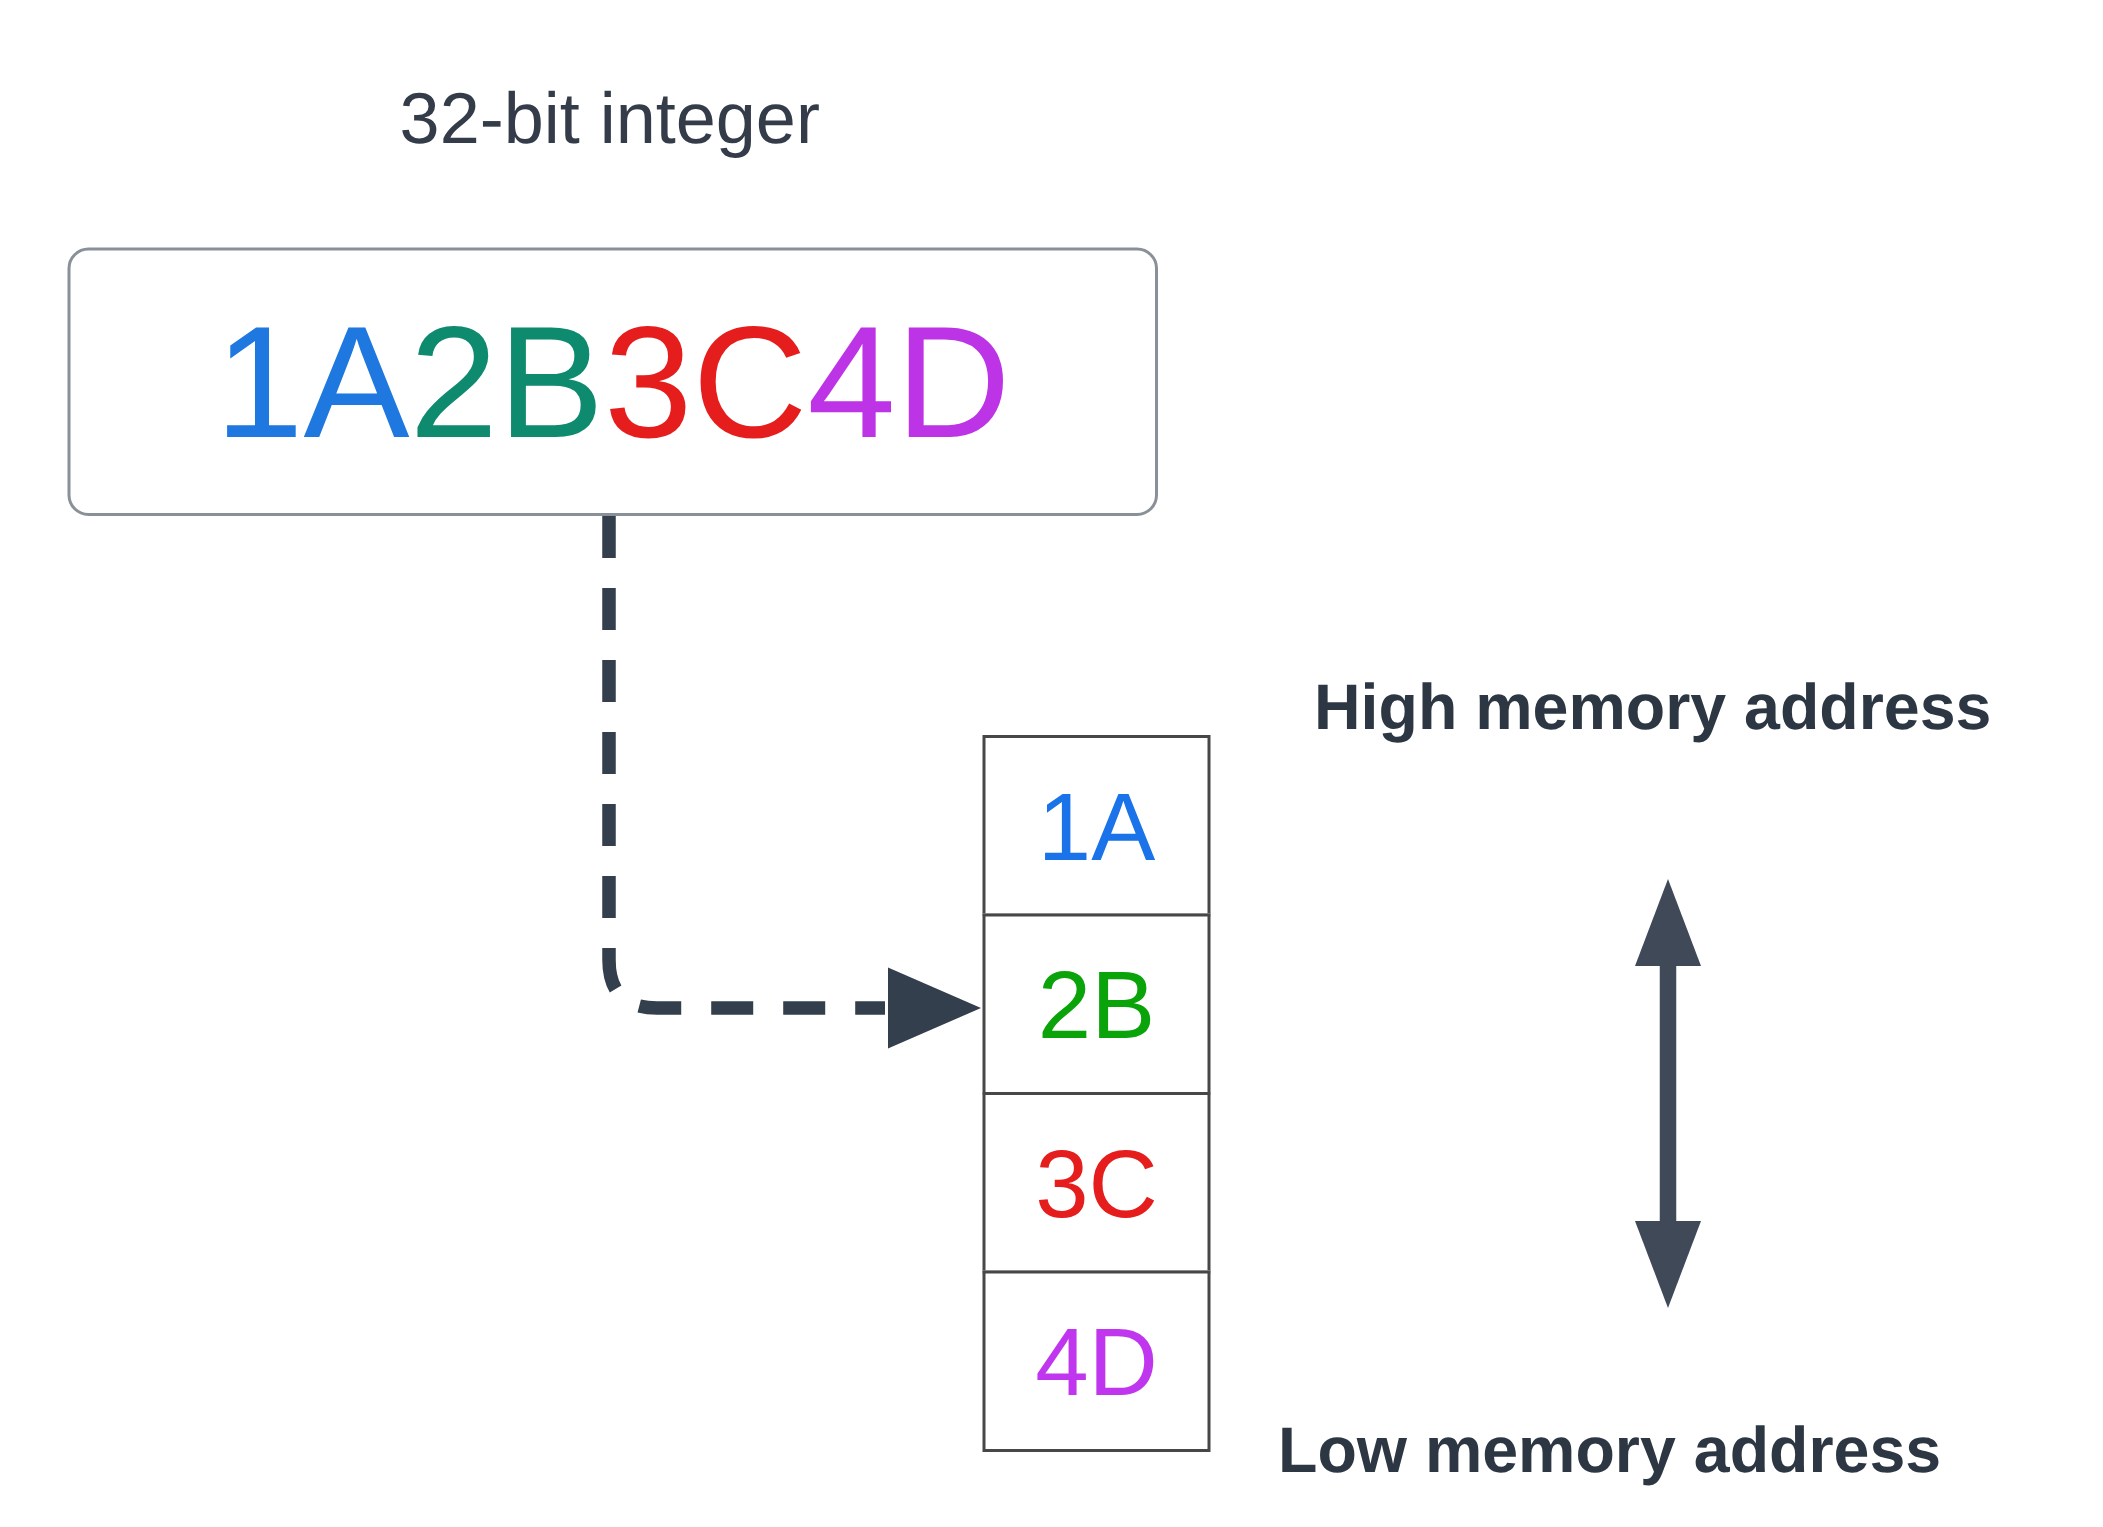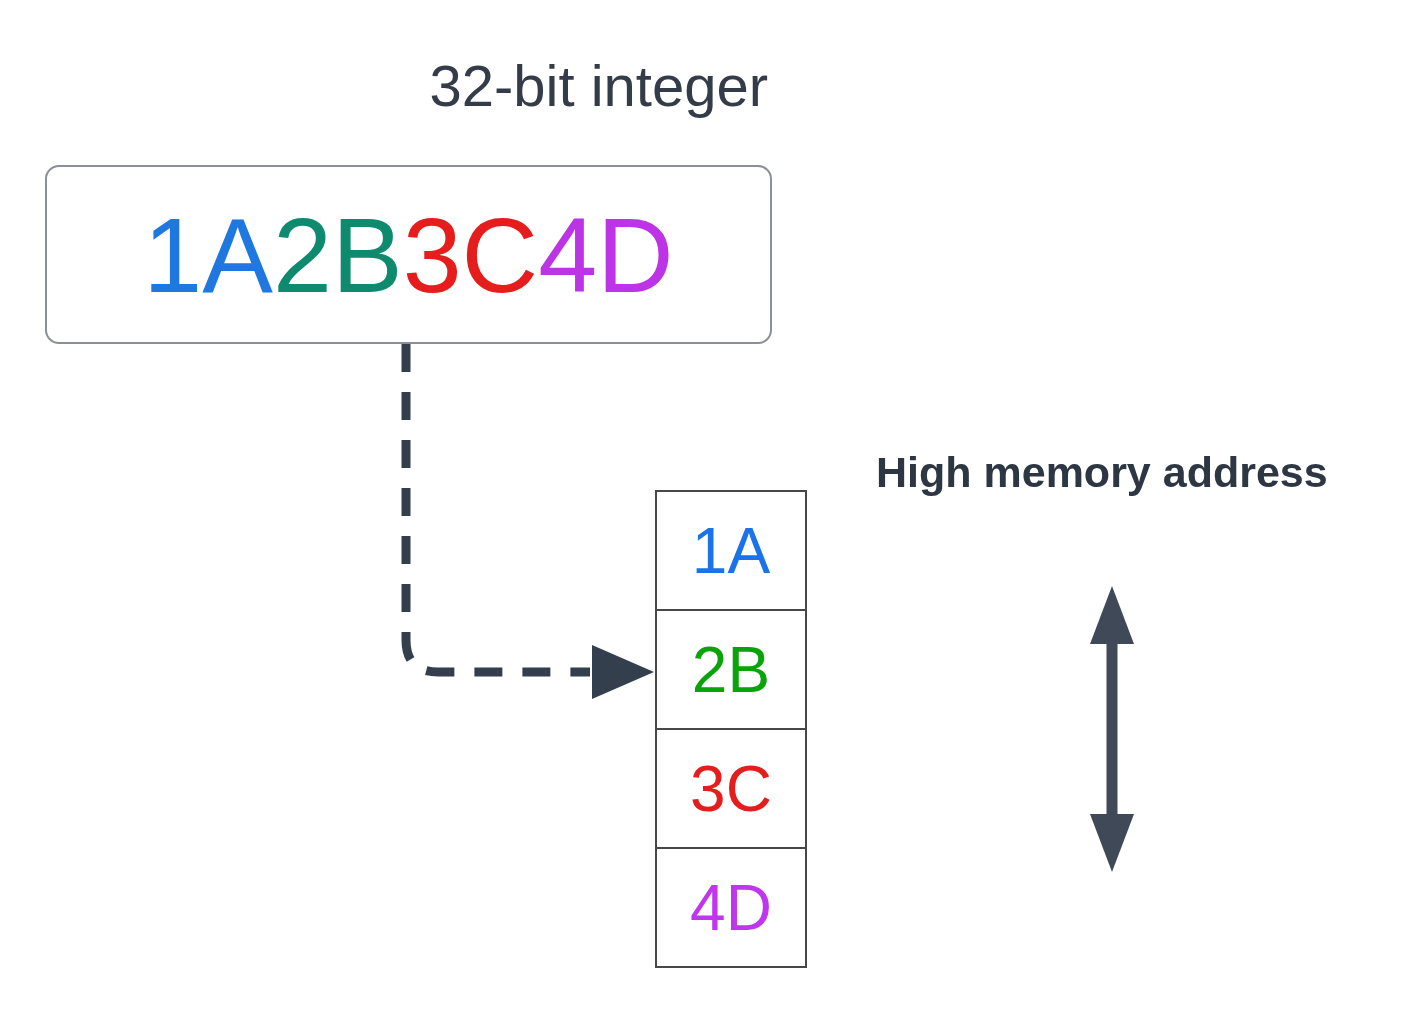--- a/index.html
+++ b/index.html
@@ -15,22 +15,22 @@
     background: #ffffff;
     overflow: hidden;
   }
 
   
   .title {
     position: absolute;
     left: 45px;
     top: 52px;
     width: 723px;
-    text-align: right;
-    font-size: 58px;
+    text-align: center;
+    font-size: 48px;
     font-weight: 400;
     color: #333c48;
     letter-spacing: 0px;
   }
 
   
   .int-box {
     position: absolute;
     left: 45px;
     top: 165px;
@@ -117,14 +117,15 @@
   </svg>
 
   <div class="stack">
     <div class="cell" style="color: rgb(26, 115, 232);">1A</div>
     <div class="cell" style="color: rgb(10, 163, 10);">2B</div>
     <div class="cell" style="color: rgb(229, 29, 29);">3C</div>
     <div class="cell" style="color: rgb(192, 54, 238);">4D</div>
   </div>
 
   <div class="side-label label-high">High memory address</div>
+  <div class="side-label label-low">Low memory address</div>
 
 </div>
 
 </body></html>

